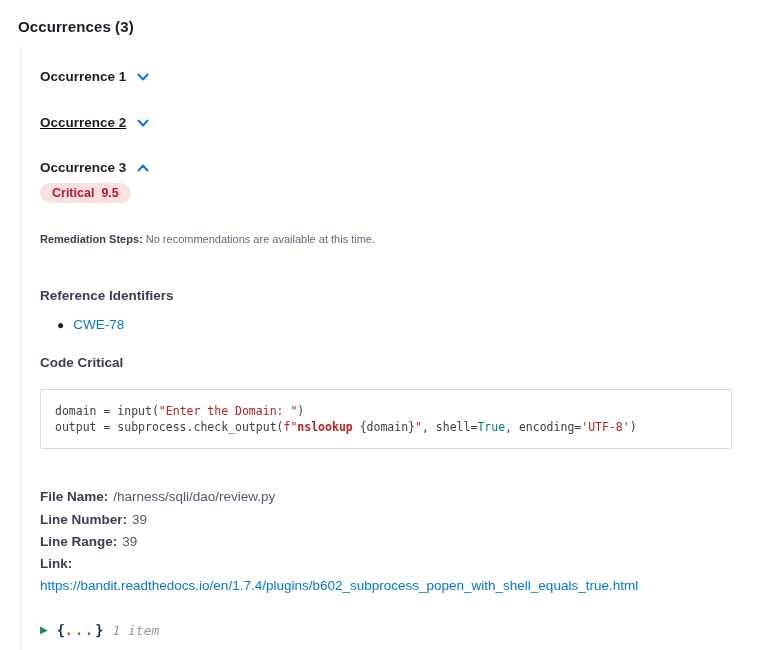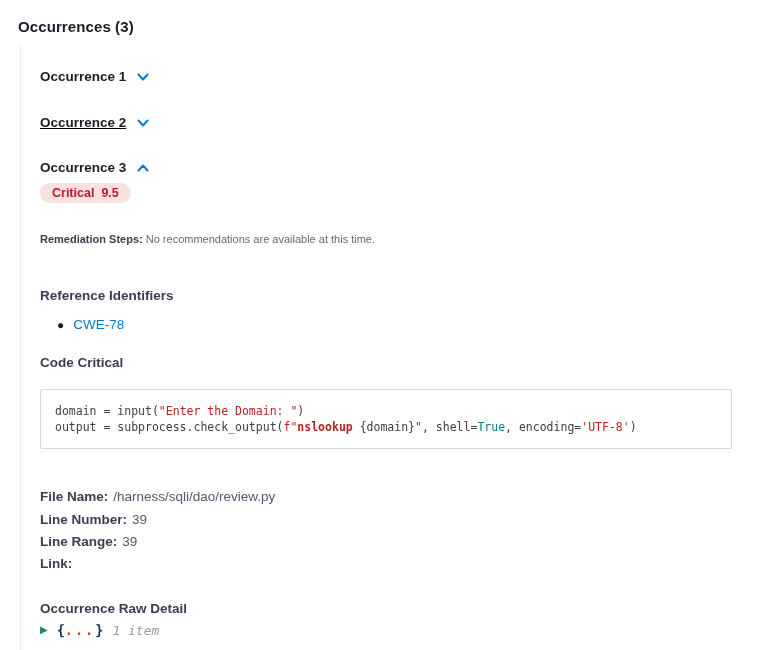--- a/index.html
+++ b/index.html
@@ -131,21 +131,23 @@
   </div>
   <div class="abs meta-row" style="top:512px;">
     <span class="bold-label">Line Number:</span><span>39</span>
   </div>
   <div class="abs meta-row" style="top:534px;">
     <span class="bold-label">Line Range:</span><span>39</span>
   </div>
   <div class="abs meta-row" style="top:556px;">
     <span class="bold-label">Link:</span>
   </div>
+  <div class="abs url-line" style="top:578px;">
+    <a class="link">https://bandit.readthedocs.io/en/1.7.4/plugins/b602_subprocess_popen_with_shell_equals_true.html</a>
+  </div>
 
-  <div class="abs section-head" style="top:601px;">Occurrence Raw Detail</div>
   <div class="abs raw-row" style="top:622px;">
     <span class="tri">▶</span>
     <span class="braces"><span>{</span><span class="dots">...</span><span>}</span></span>
     <span class="item-count">1 item</span>
   </div>
 
 </div>
 
 </body></html>

